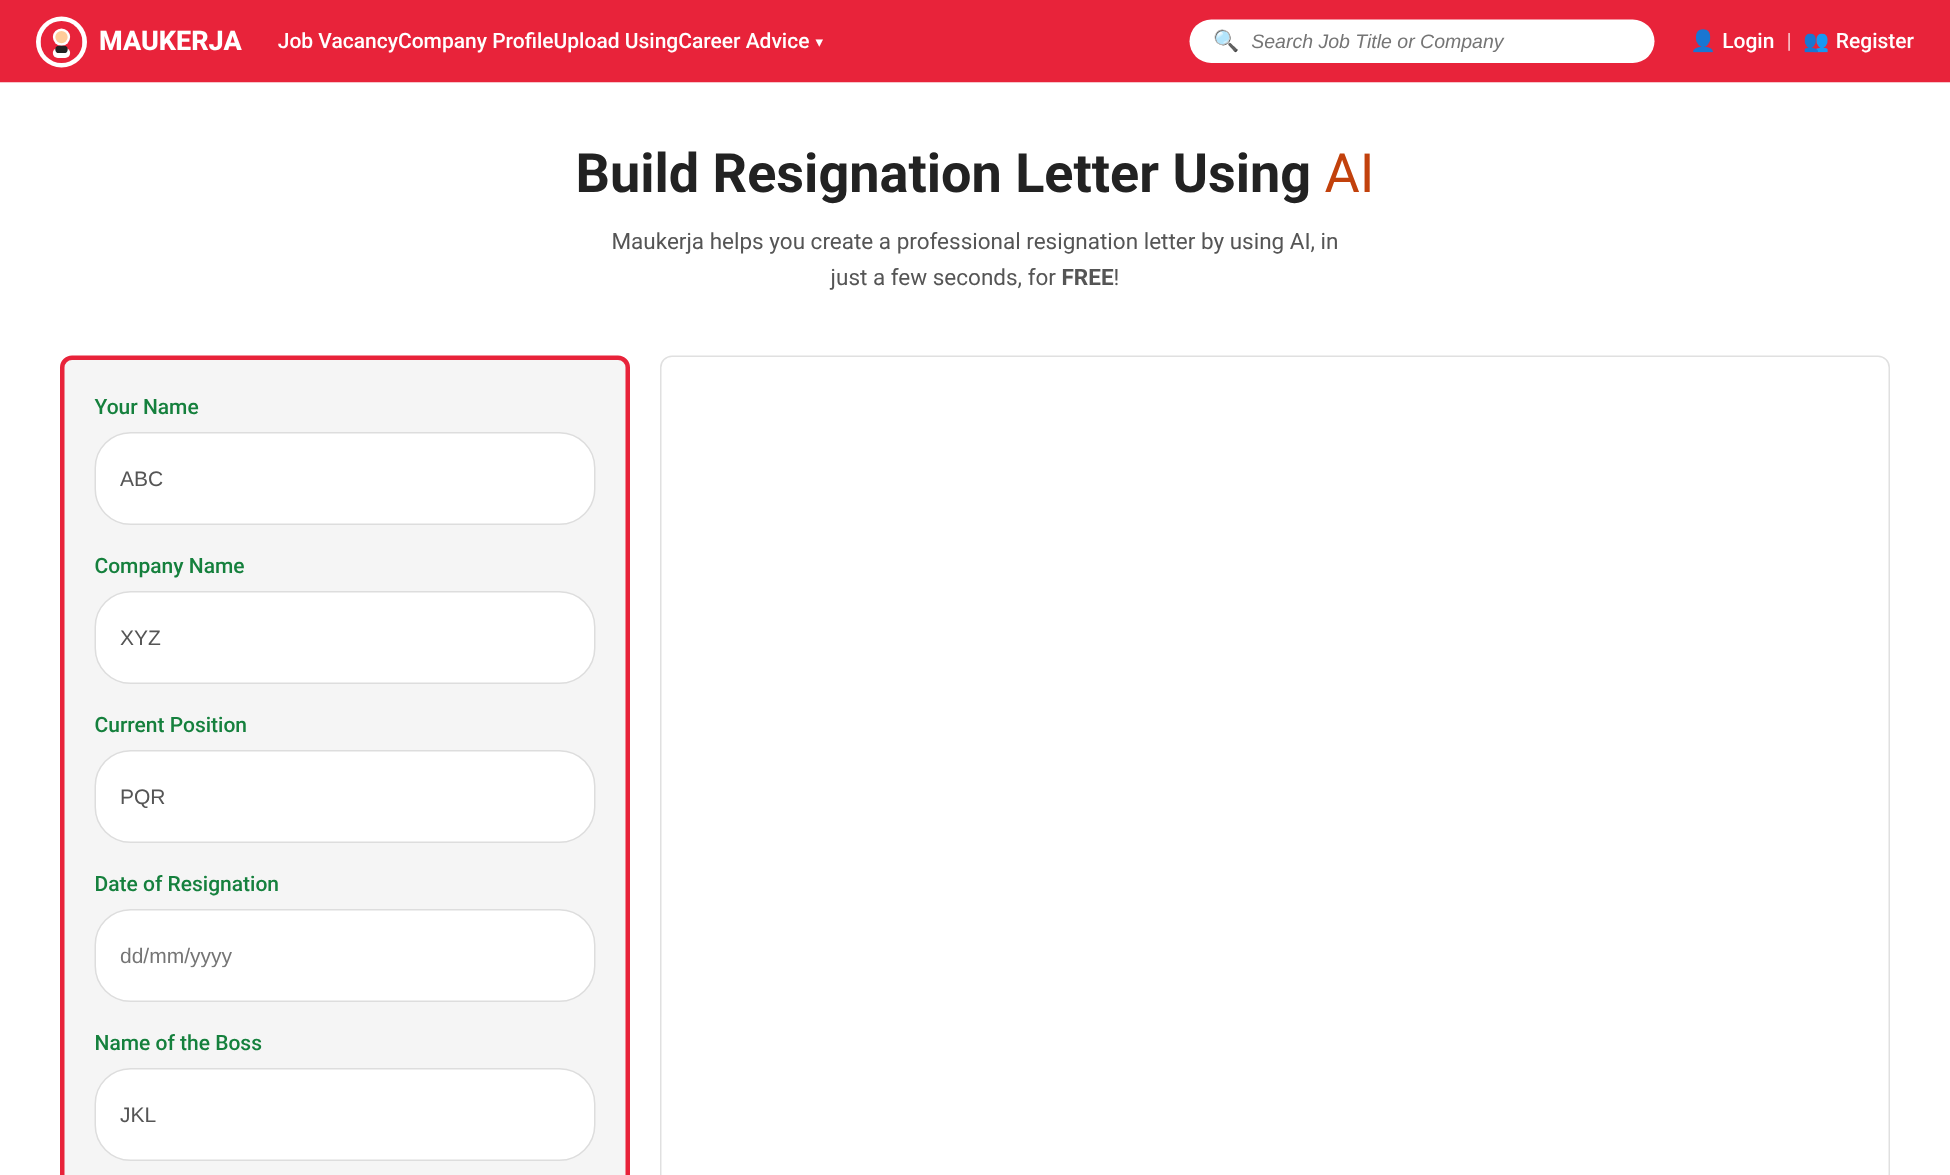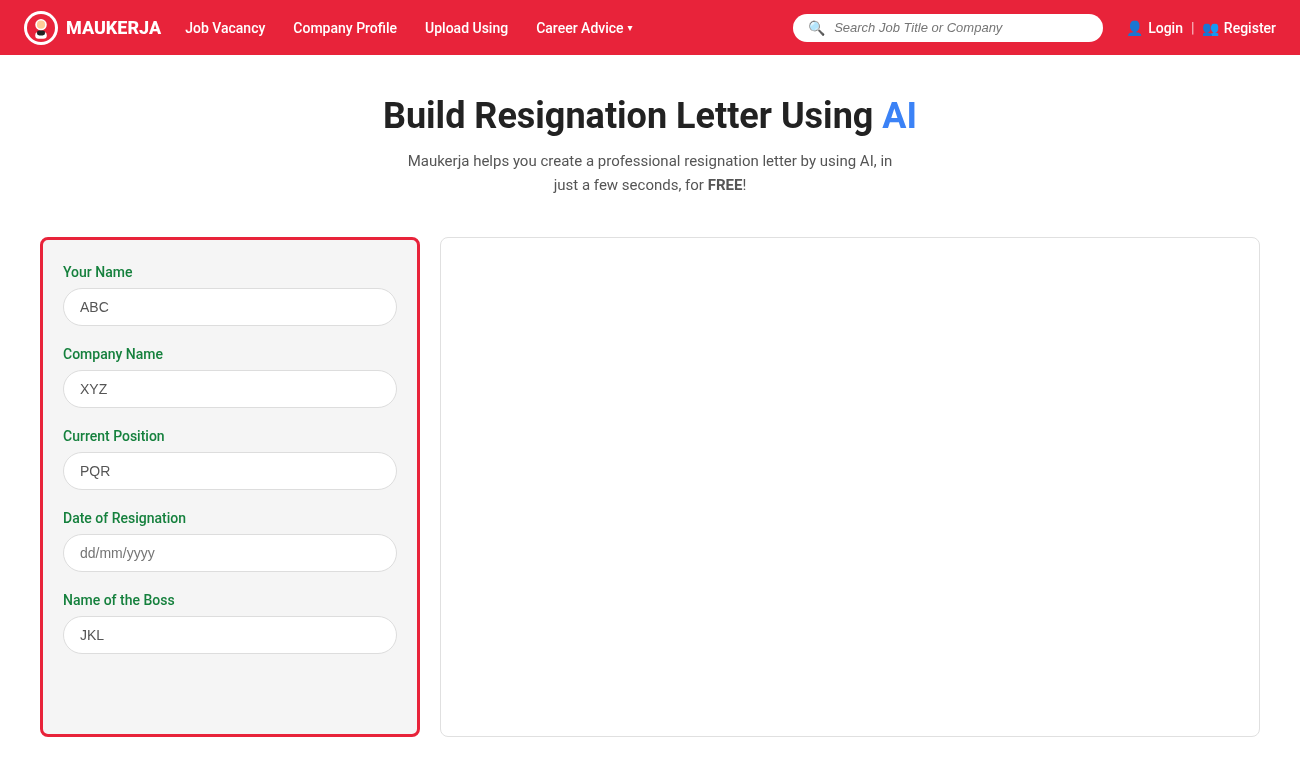--- a/index.html
+++ b/index.html
@@ -48,21 +48,20 @@
     }
 
     .brand-icon svg {
       width: 28px;
       height: 28px;
     }
 
     .nav-links {
       display: flex;
       align-items: center;
-      gap: 28px;
       flex: 1;
     }
 
     .nav-link {
       color: white;
       font-size: 14px;
       font-weight: 500;
       cursor: pointer;
       text-decoration: none;
     }
@@ -137,22 +136,22 @@
     }
 
     .hero-title {
       font-size: 36px;
       font-weight: 700;
       color: #222;
       margin-bottom: 12px;
     }
 
     .hero-title .ai-highlight {
-      color: #3b82f6;
-      font-weight: 700;
+      color: #c2410c;
+      font-weight: 400;
     }
 
     .hero-subtitle {
       font-size: 15px;
       color: #555;
       line-height: 1.6;
       max-width: 500px;
       margin: 0 auto;
     }
 
@@ -193,21 +192,21 @@
     .form-label {
       display: block;
       font-size: 14px;
       font-weight: 500;
       color: #15803d;
       margin-bottom: 8px;
     }
 
     .form-input {
       width: 100%;
-      padding: 10px 16px;
+      padding: 22px 16px;
       border: 1px solid #ddd;
       border-radius: 24px;
       font-size: 14px;
       color: #555;
       background: white;
       outline: none;
     }
 
     .chevron-icon {
       font-size: 10px;

